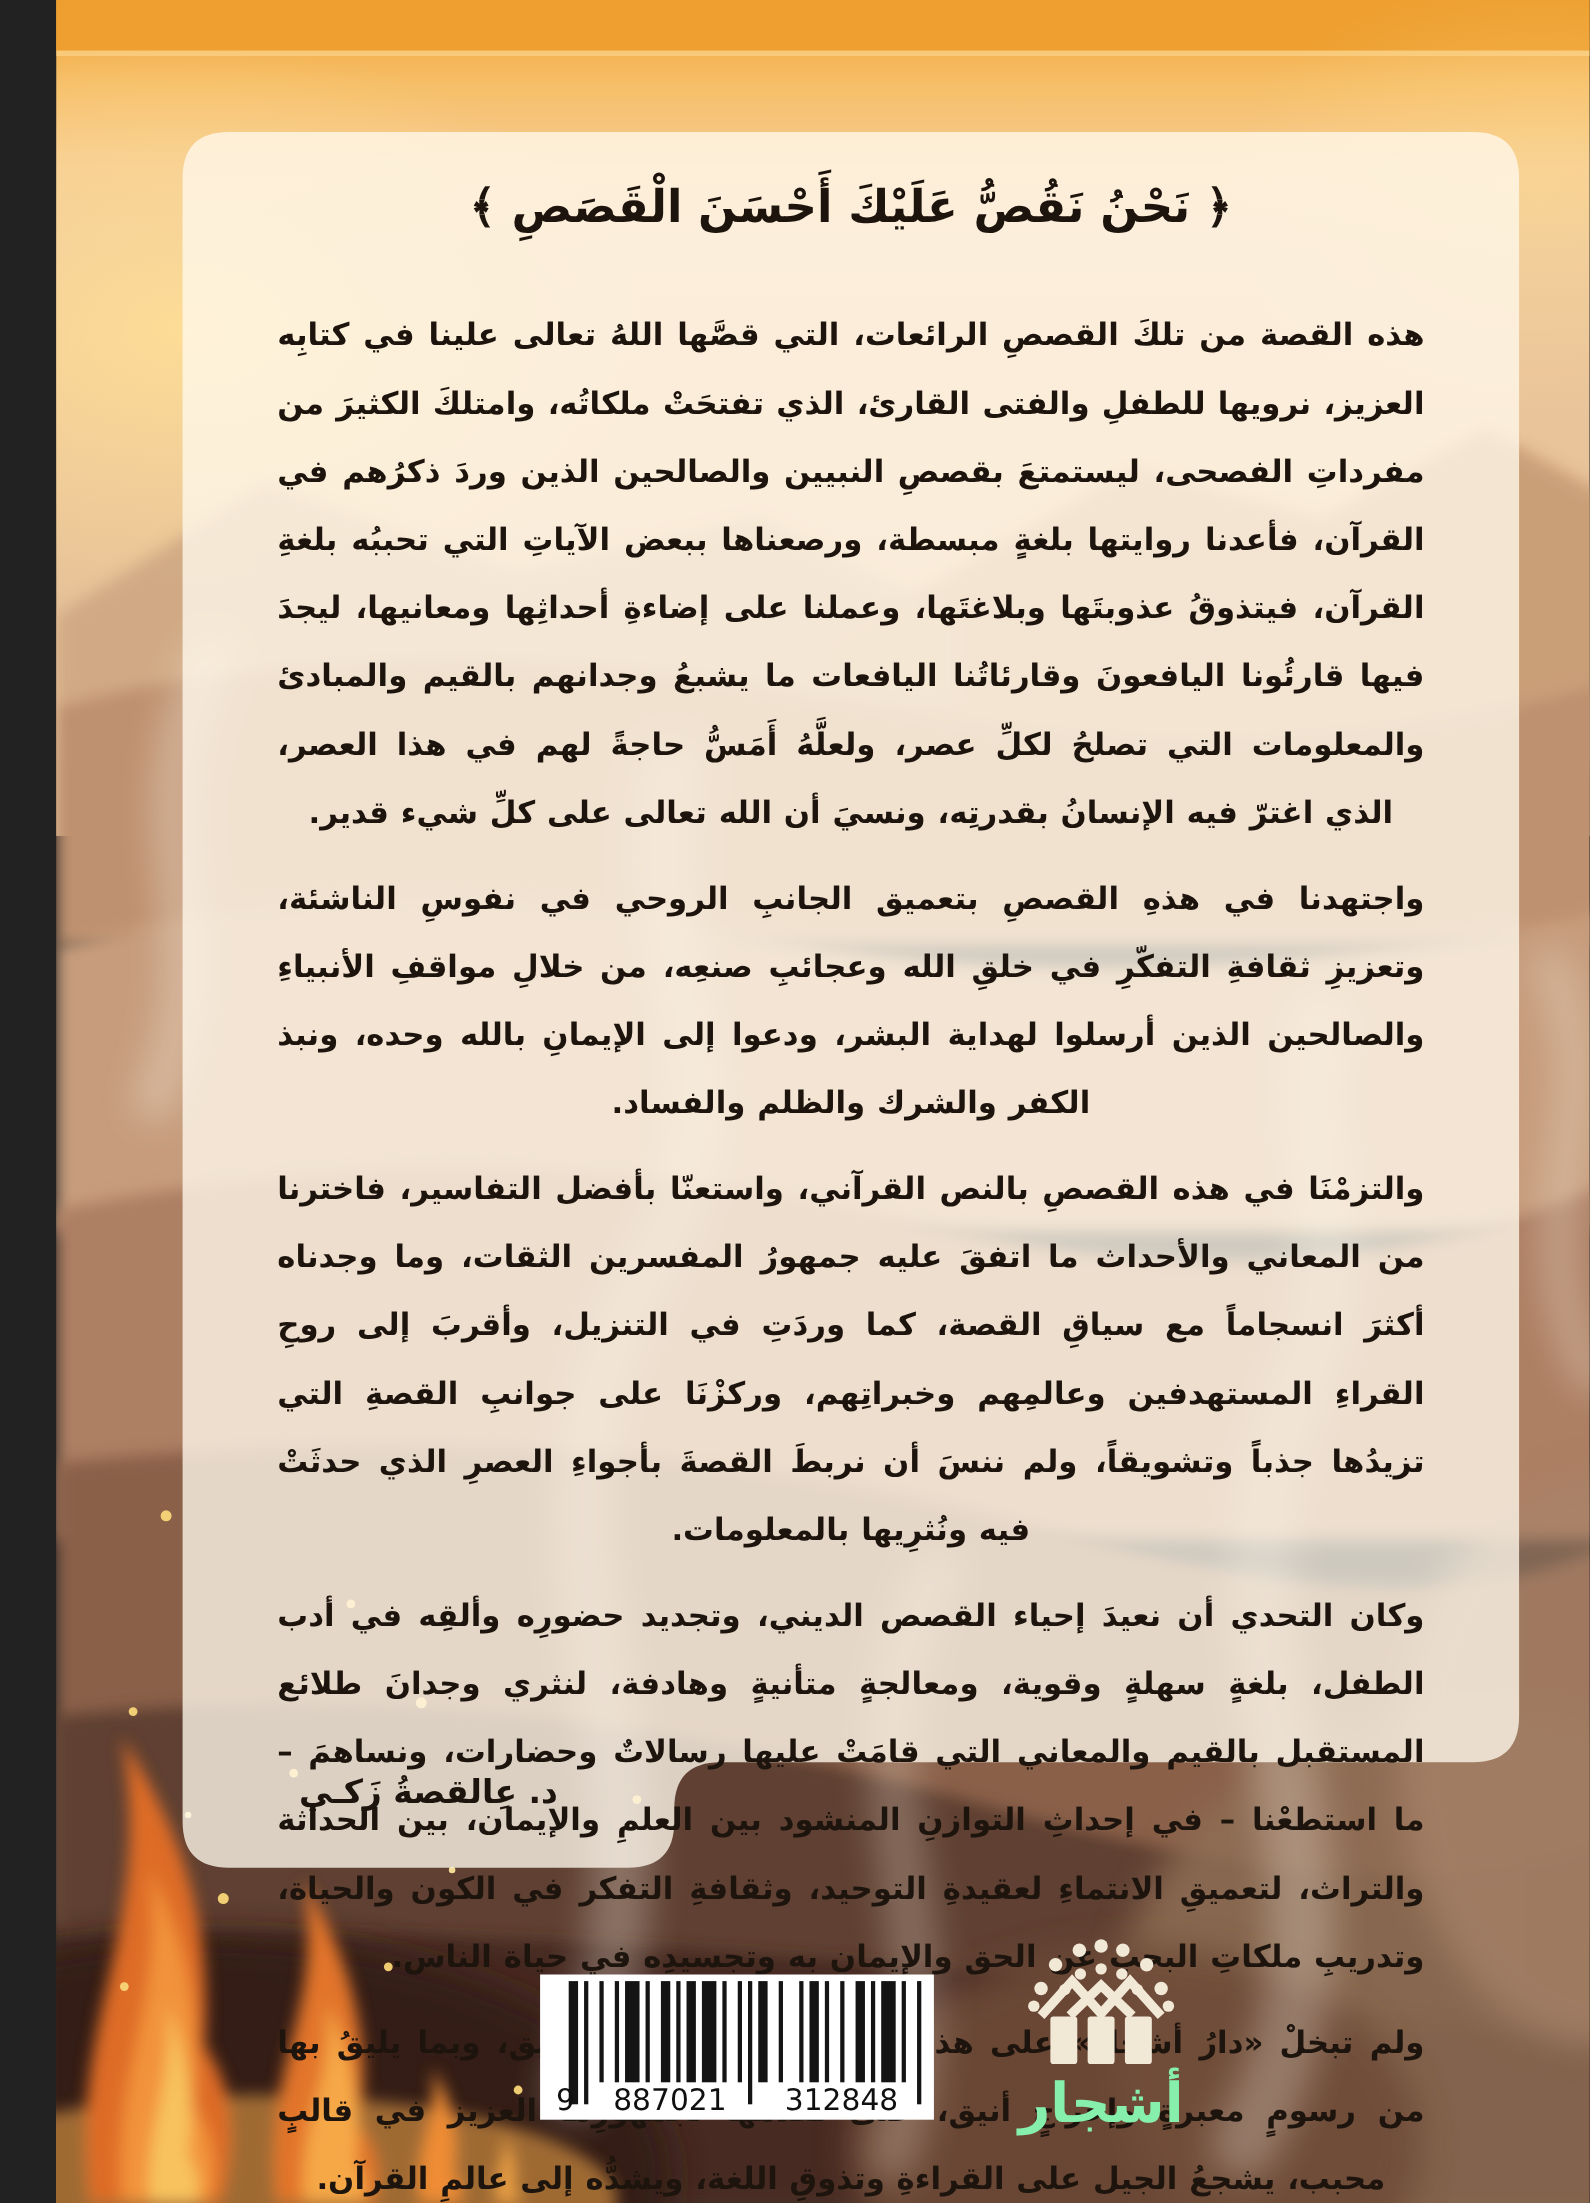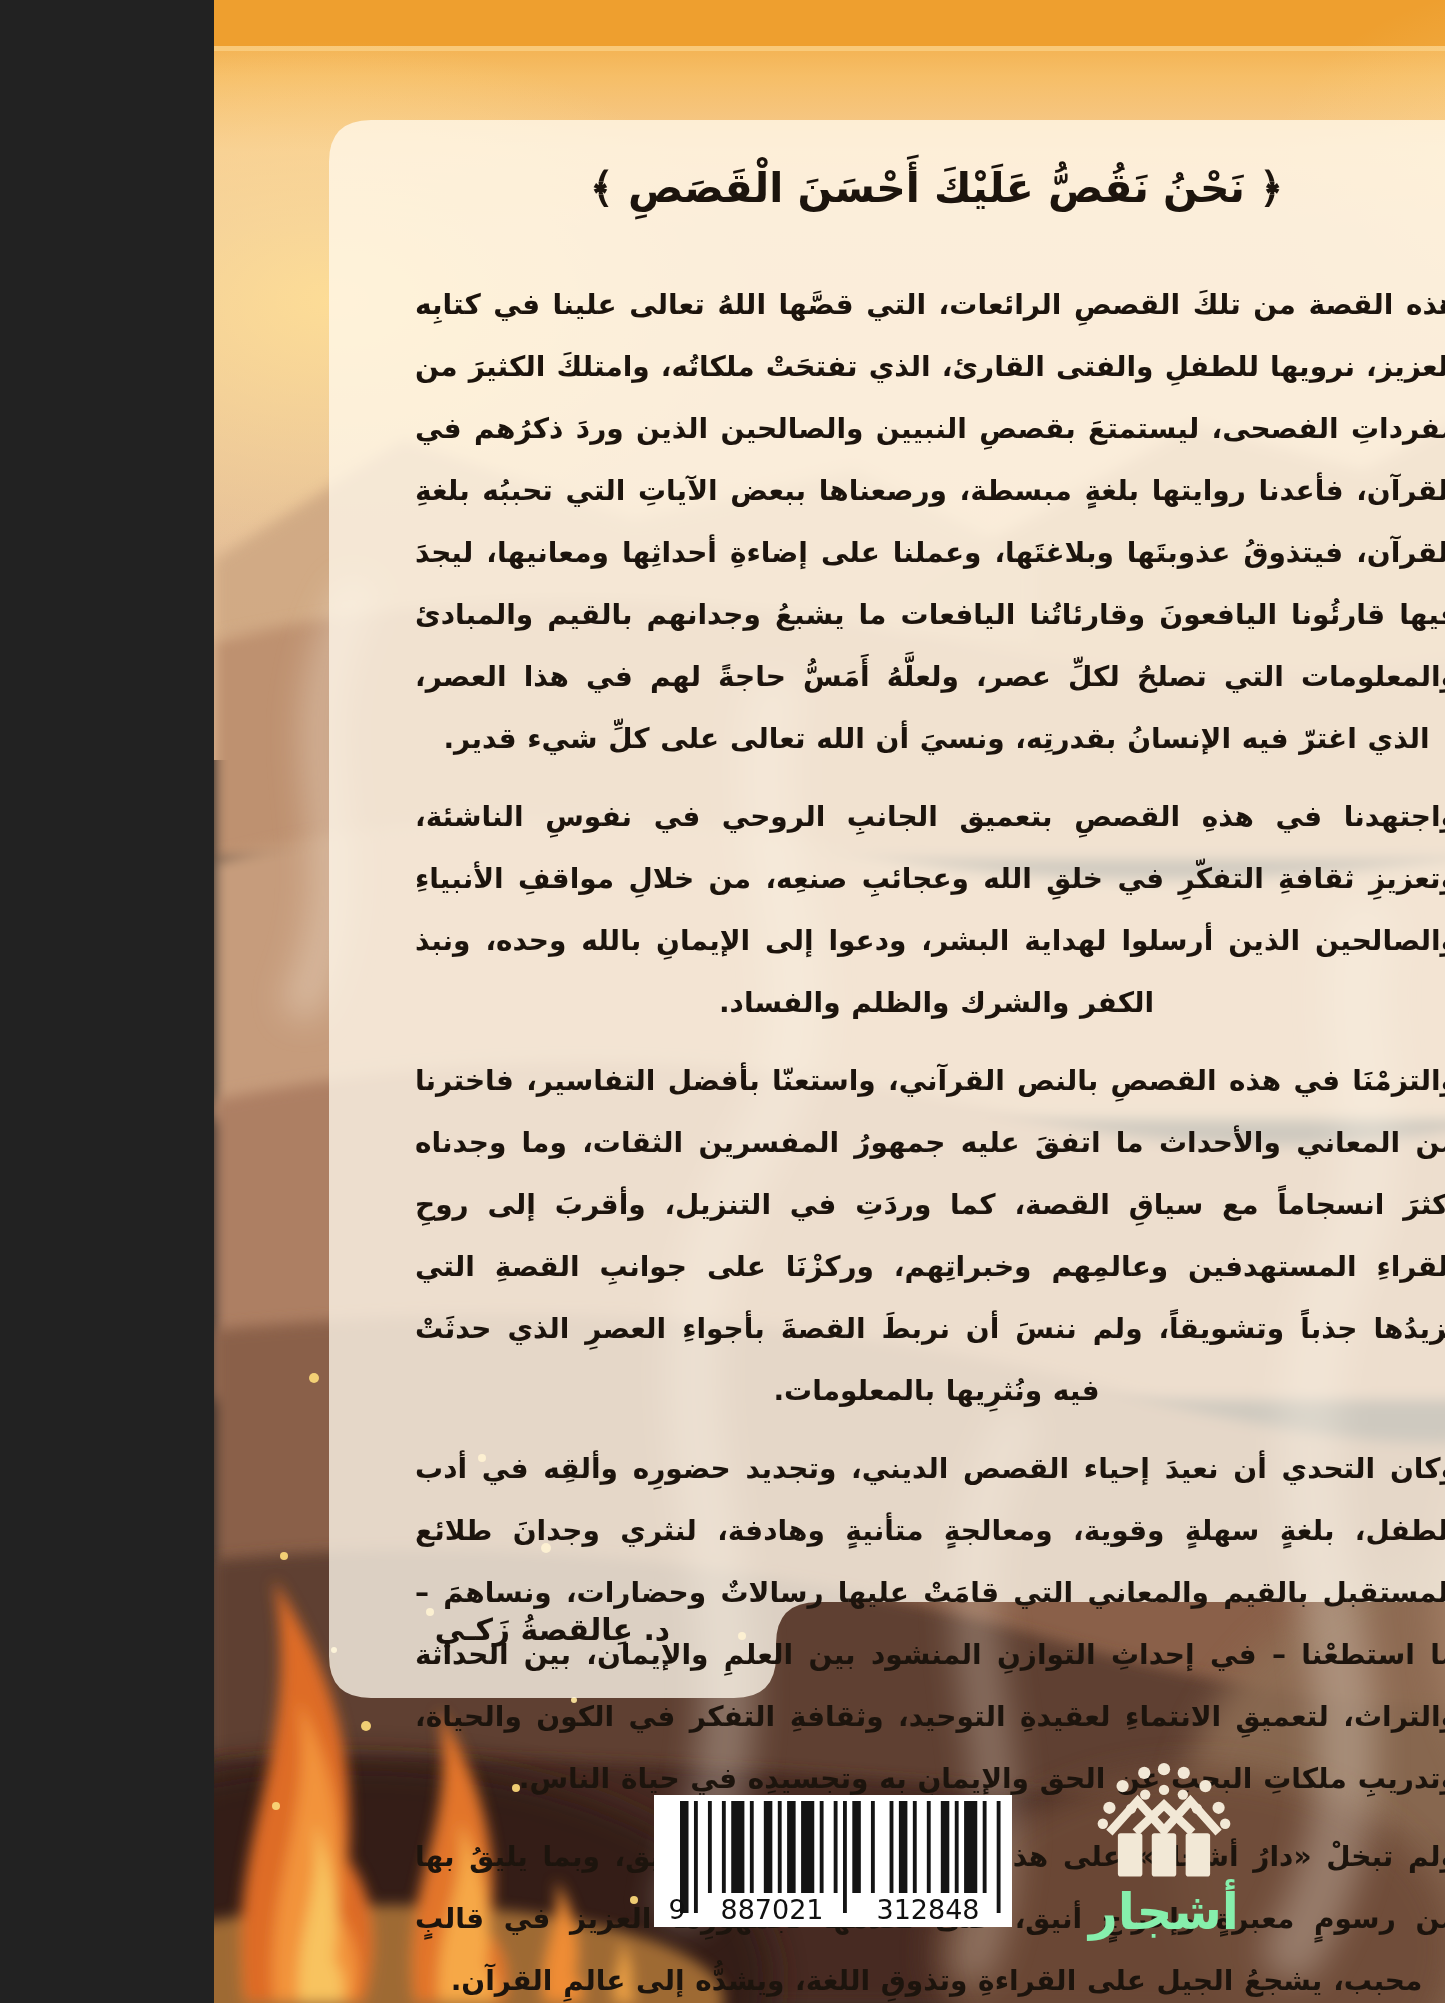--- a/index.html
+++ b/index.html
@@ -1,17 +1,17 @@
 <!DOCTYPE html>
 <html lang="ar" dir="rtl"><head>
 <meta charset="utf-8">
 <style>
   html,body{margin:0;padding:0;background:#222;}
   .stage{
-    position:relative; width:1231px; height:2003px; overflow:hidden;
+    position:relative; width:1394px; height:2003px; overflow:hidden;
     font-family:"DejaVu Sans", sans-serif; direction:rtl;
   }
   .stage svg.layer{position:absolute; left:0; top:0; width:1445px; height:2003px;}
   
   .panel-text{
     position:absolute; left:115px; top:120px; width:1215px; box-sizing:border-box;
     padding:32px 86px 0; color:#1C140D; z-index:3;
   }
   .verse{
     text-align:center; font-size:41px; font-weight:bold; line-height:72px;

